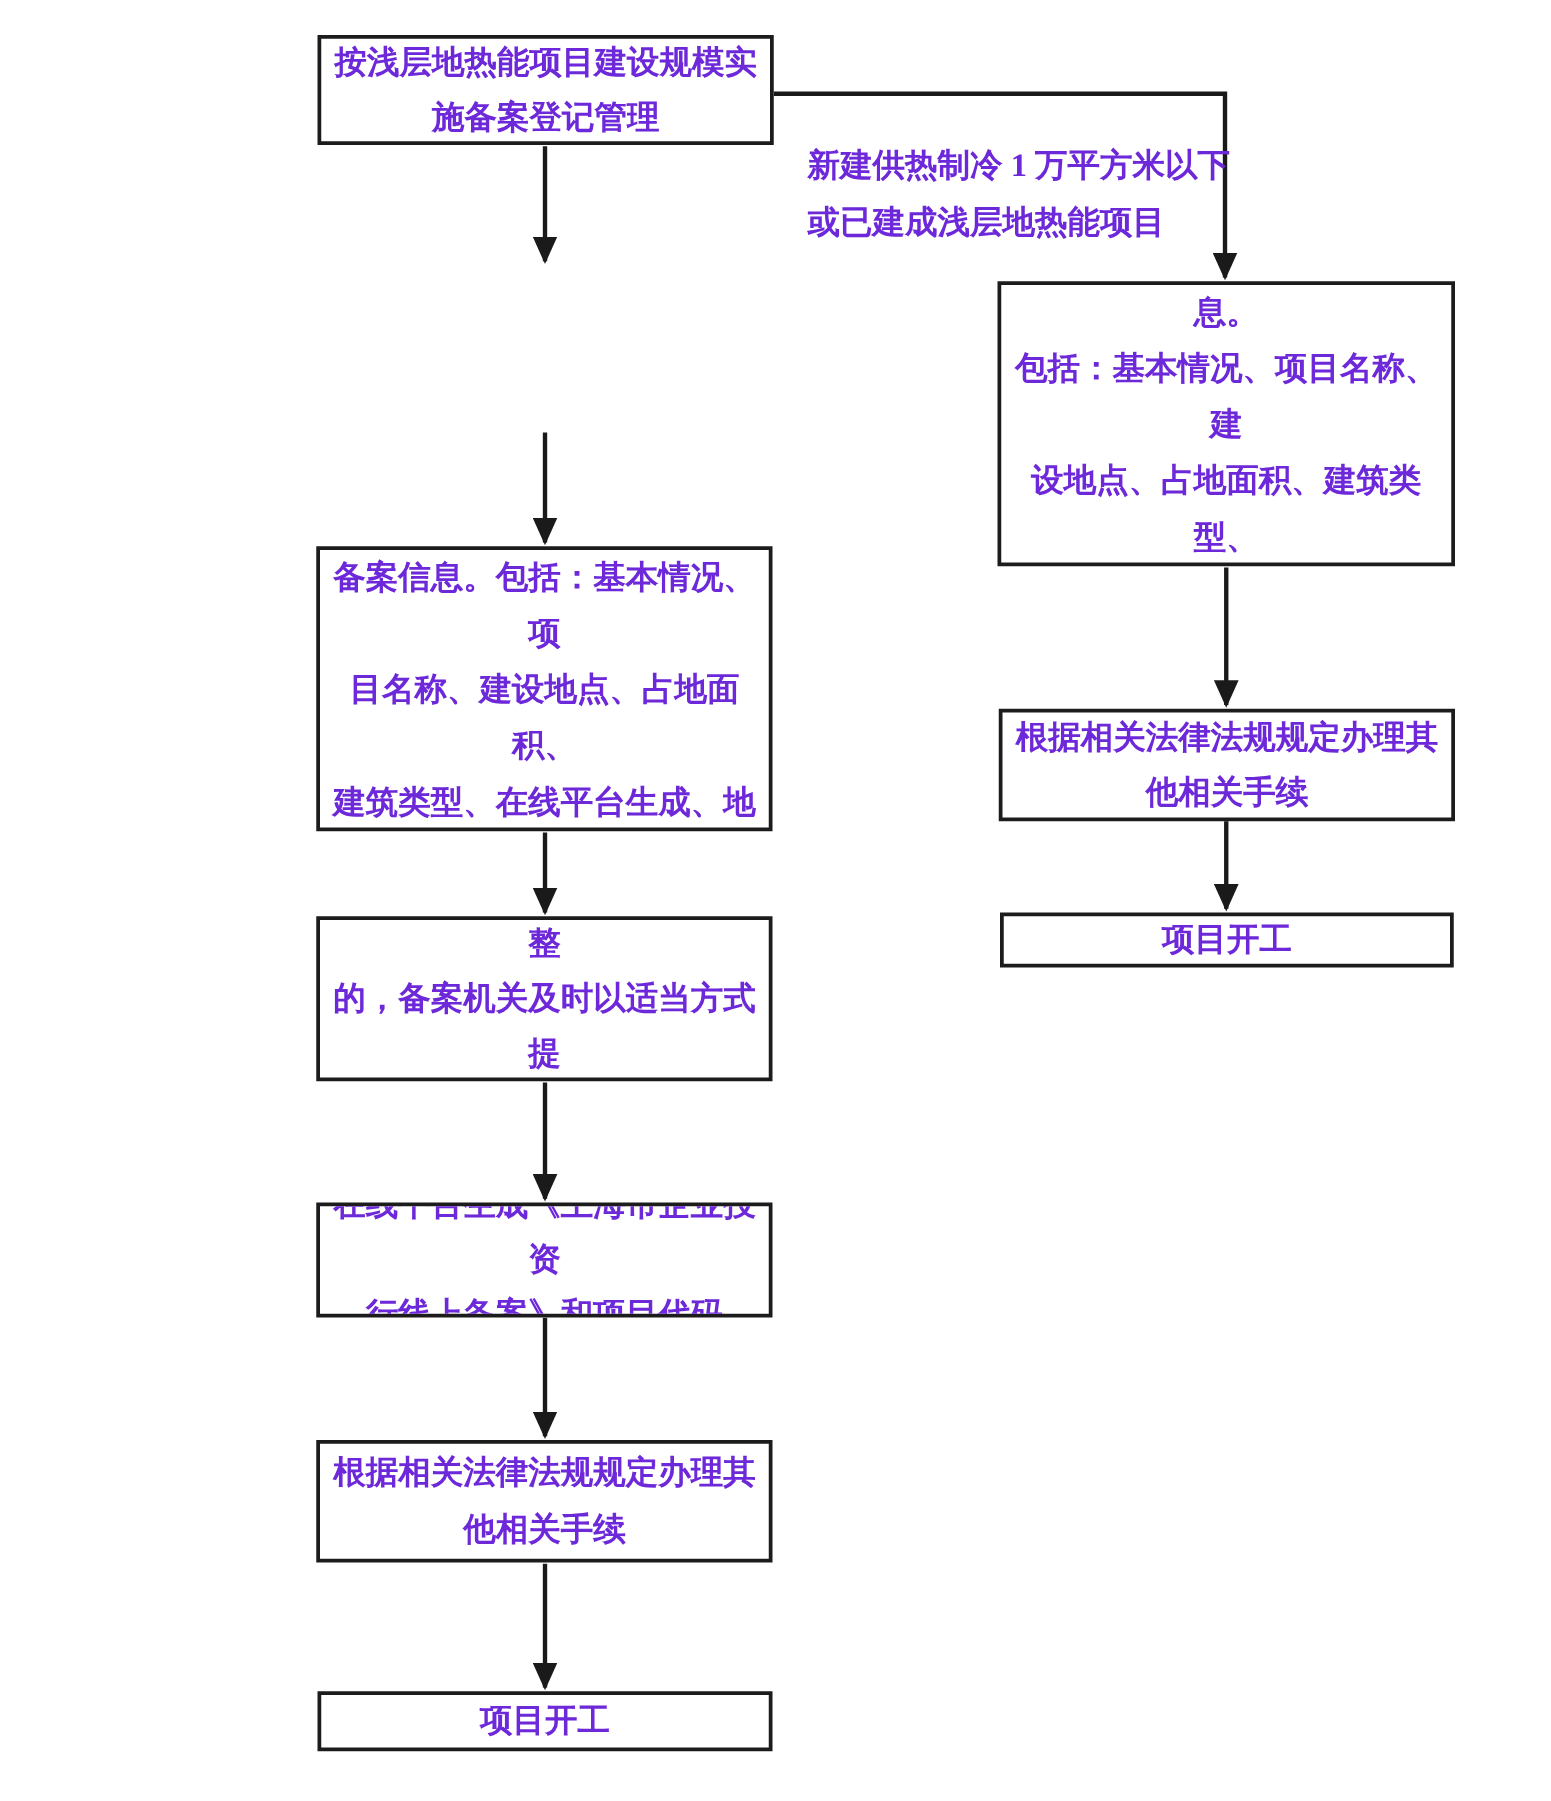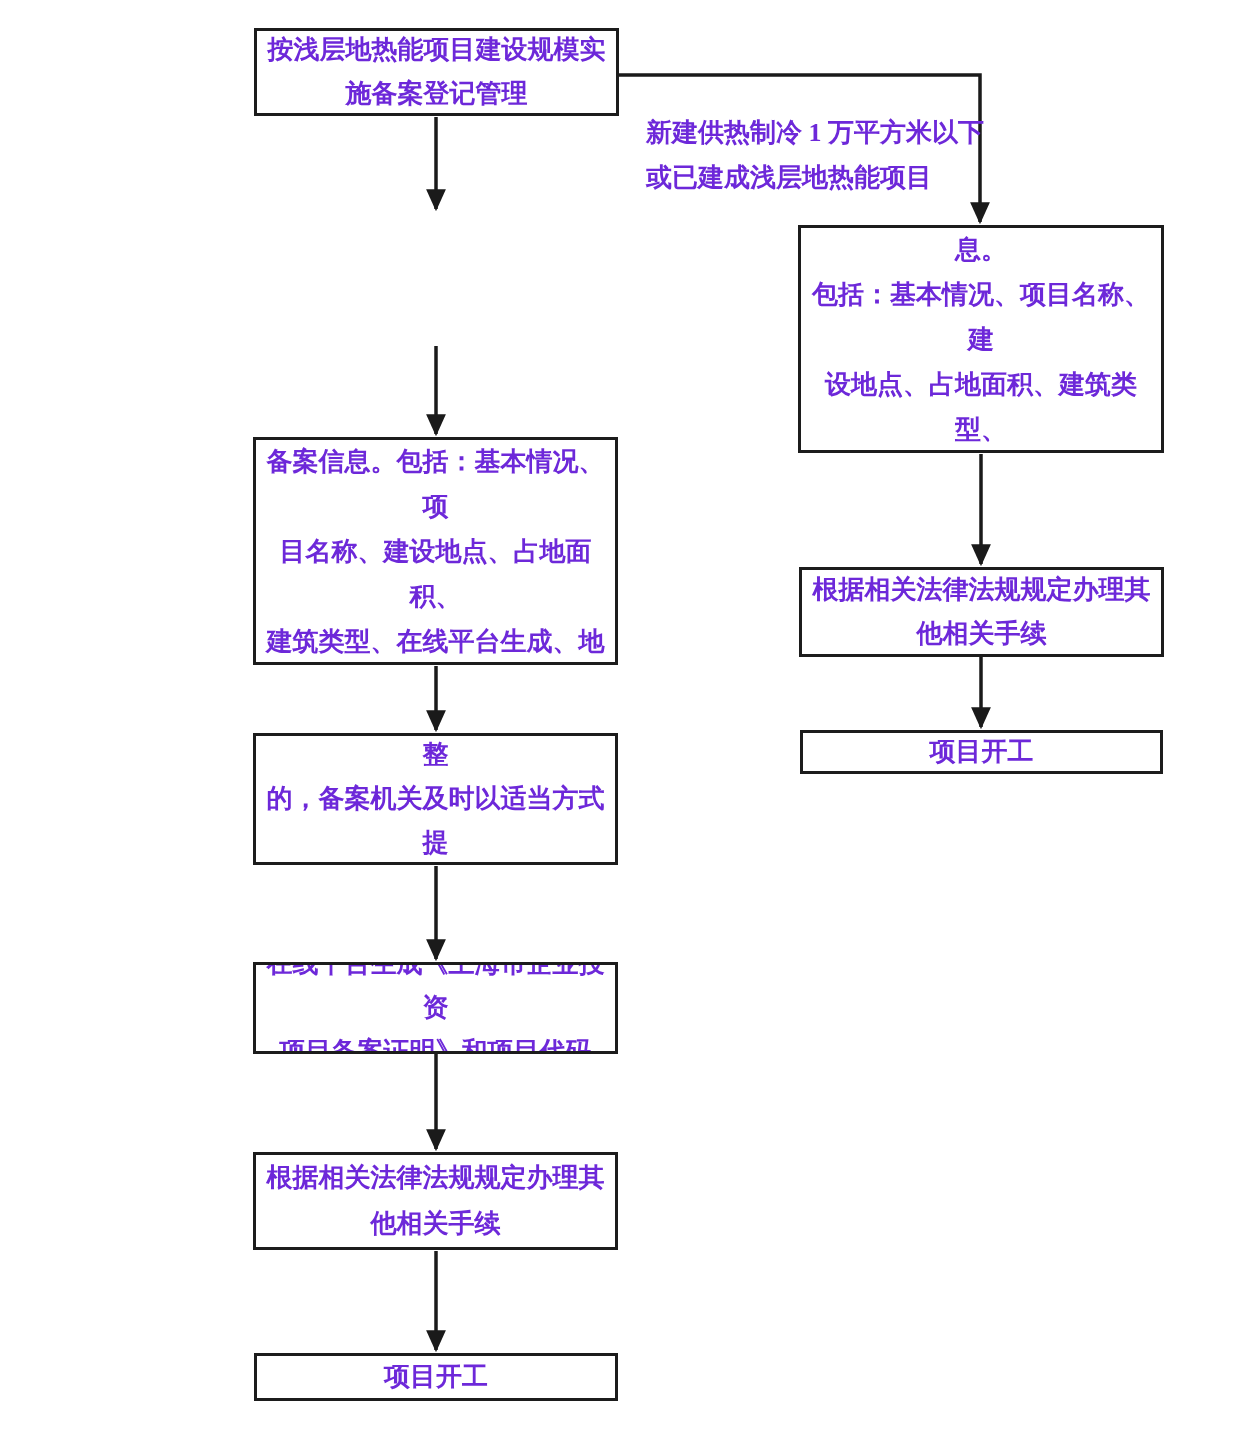--- a/index.html
+++ b/index.html
@@ -81,21 +81,21 @@
 备案信息。包括：基本情况、项
 目名称、建设地点、占地面积、
 建筑类型、在线平台生成、地源
 热泵系统等</div>
 
   <div class="box" style="left:253px; top:733px; width:365px; height:132px;">项目备案机关确认。信息不完整
 的，备案机关及时以适当方式提
 醒和指导项目单位补正</div>
 
   <div class="box" style="left:253px; top:962px; width:365px; height:92px;">在线平台生成《上海市企业投资
-项目备案证明》和项目代码</div>
+行线上备案》和项目代码</div>
 
   <div class="box" style="left:253px; top:1152px; width:365px; height:98px; line-height:46px;">根据相关法律法规规定办理其
 他相关手续</div>
 
   <div class="box" style="left:254px; top:1353px; width:364px; height:48px; line-height:40px;">项目开工</div>
 
   <div class="box" style="left:798px; top:225px; width:366px; height:228px; line-height:45px;">直接向区级投资主管部门或市
 政府确定的机构提交登记信息。
 包括：基本情况、项目名称、建
 设地点、占地面积、建筑类型、

